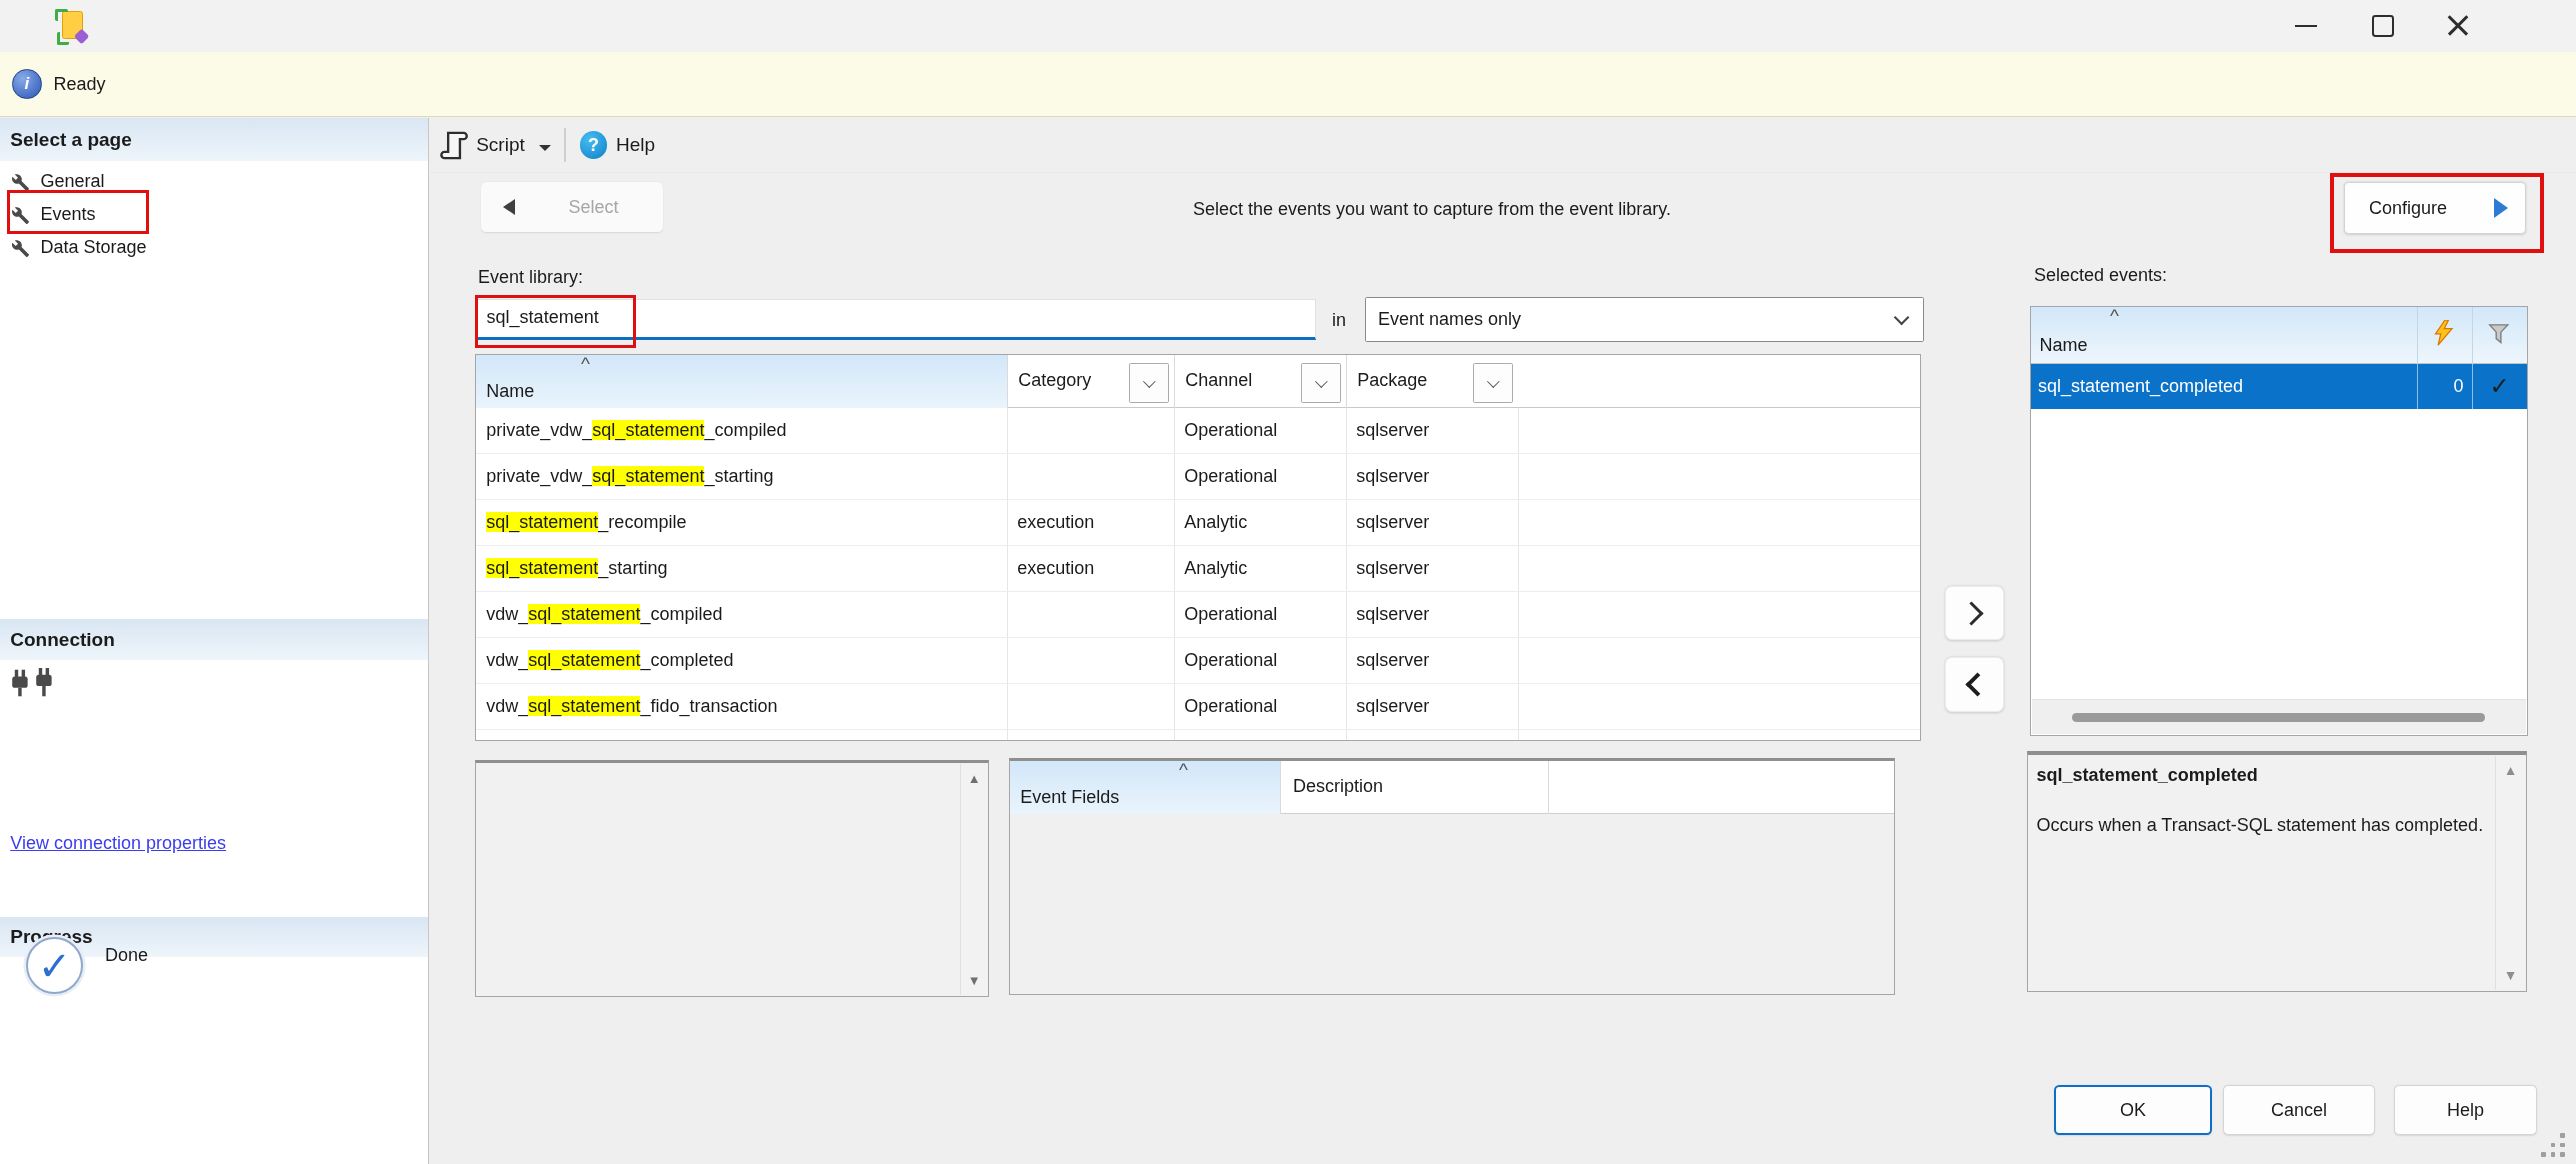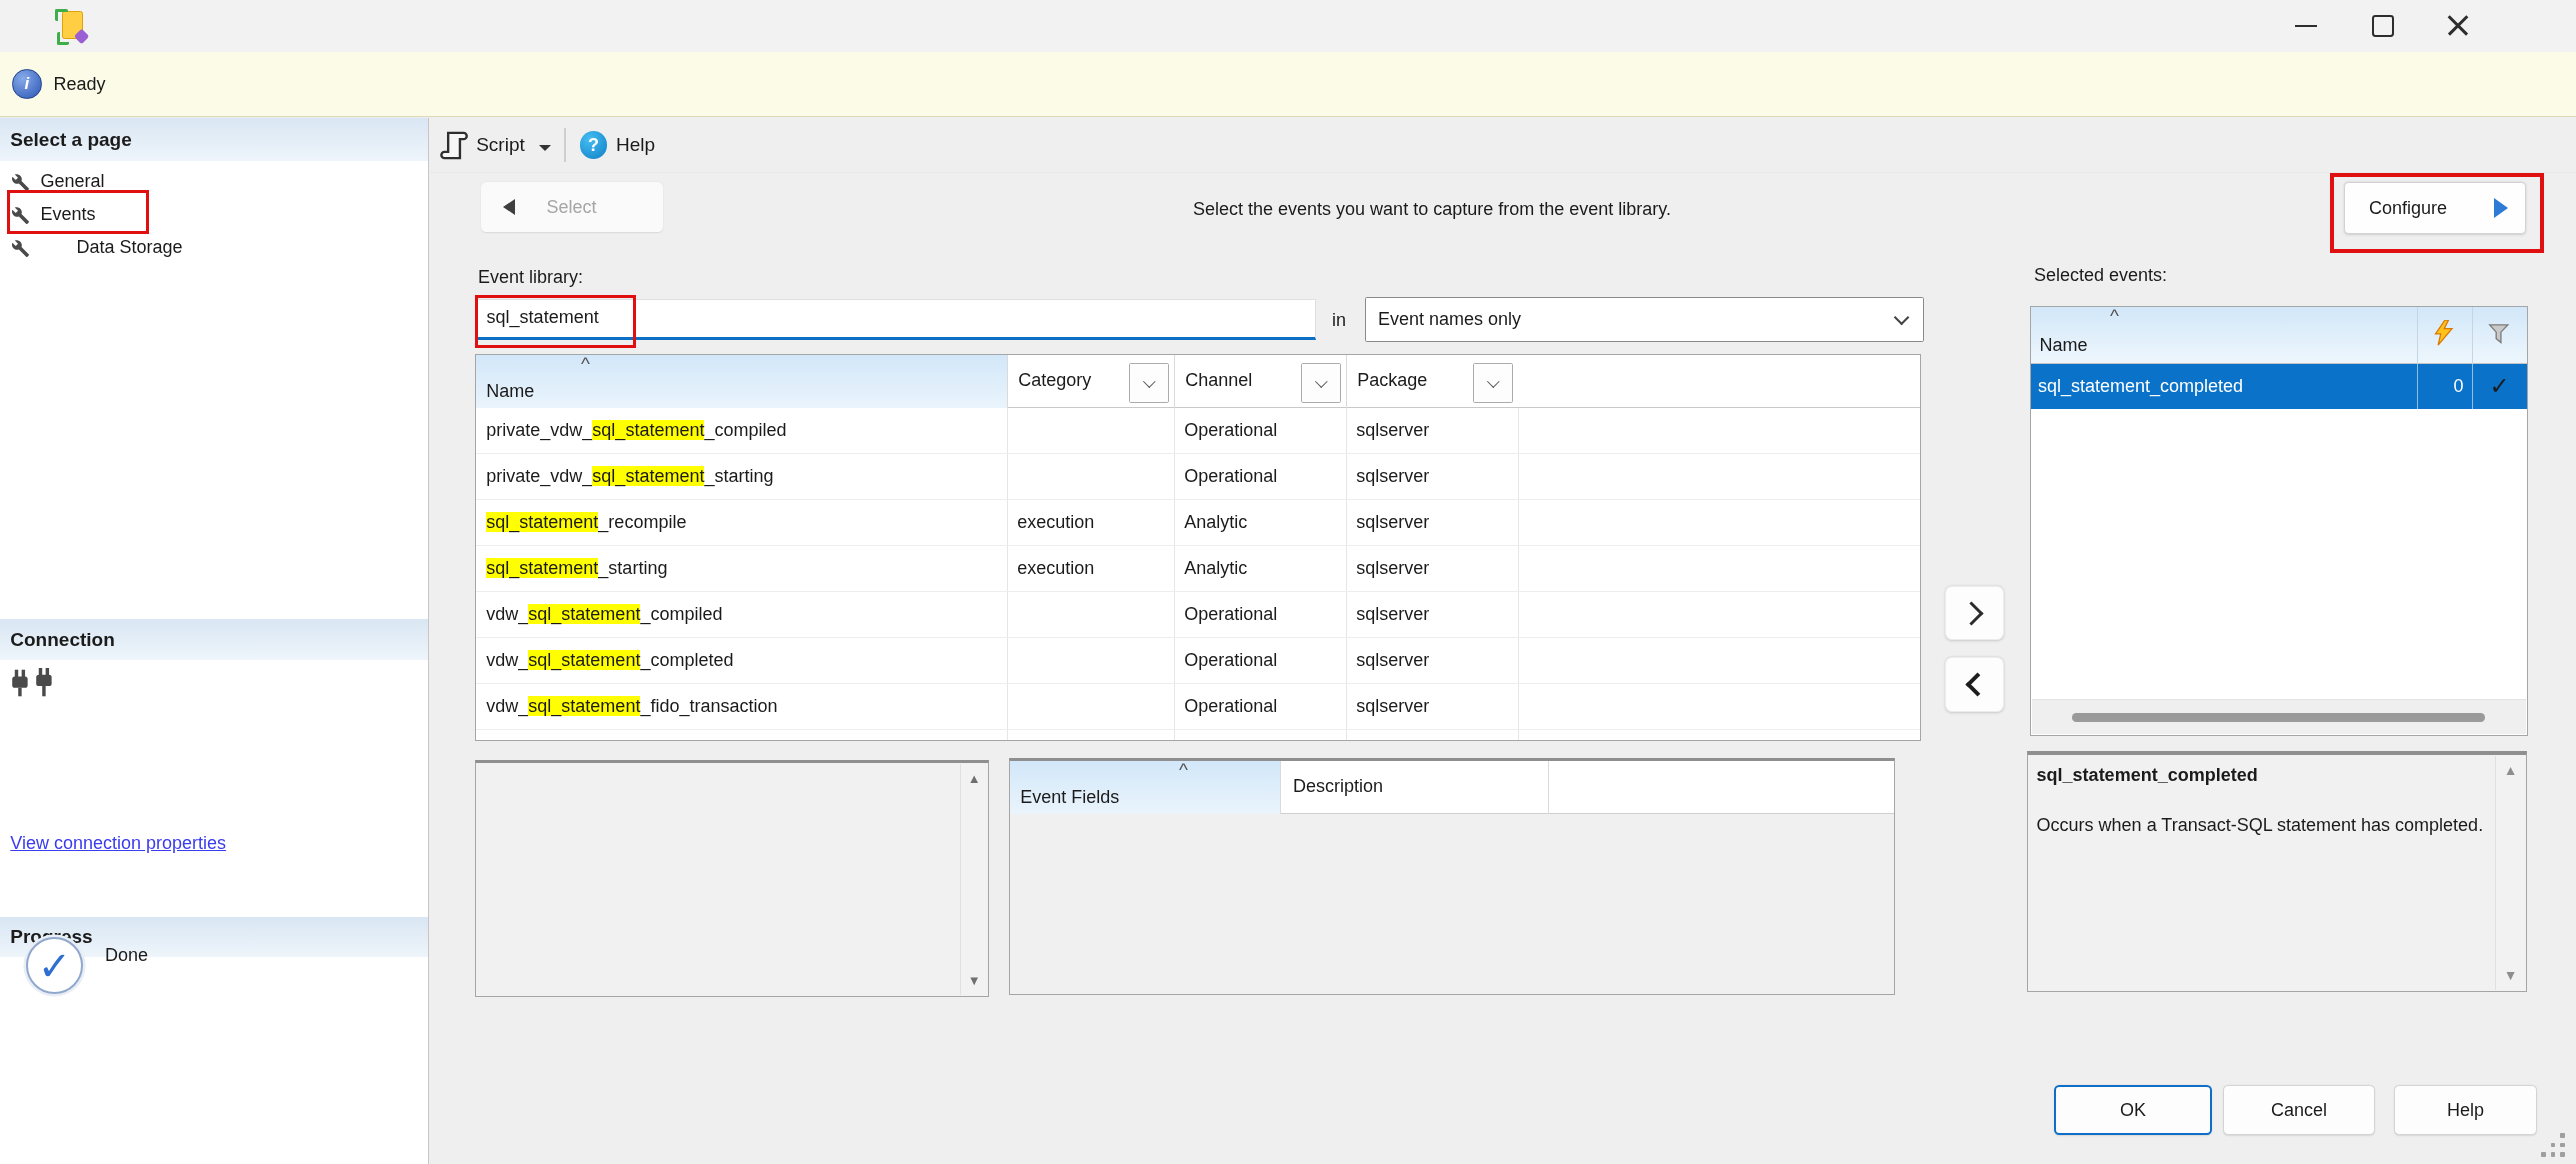--- a/index.html
+++ b/index.html
@@ -30,21 +30,21 @@
 
   
   #sidebar{position:absolute;left:0;top:118px;width:428px;height:1046px;background:#ffffff;border-right:1.7px solid #c6c6c6;}
   .side-hdr{position:absolute;left:0;width:428px;background:linear-gradient(180deg,#d9e6f3,#eef5fb);font-weight:bold;font-size:19px;
     padding-left:10.3px;box-sizing:border-box;display:flex;align-items:center;}
   #hdr-pages{top:0;height:43px;text-align:right;}
   #hdr-conn{top:501px;height:41px;}
   #hdr-progress{top:799px;height:40px;}
   .side-item{position:absolute;left:6.9px;width:370px;height:33px;display:flex;align-items:center;cursor:default;}
   .side-item .wrench{width:24px;height:24px;margin-right:9.5px;flex:none;}
-  #it-general{top:47px;} #it-events{top:80px;} #it-storage{top:113px;gap:36px;} #it-advanced{top:145px;}
+  #it-general{top:47px;} #it-events{top:80px;} #it-storage{top:113px;} #it-advanced{top:145px;}
   .red-box{position:absolute;border:3.4px solid #e01010;background:transparent;z-index:6;pointer-events:none;}
   #annot-events{left:6.9px;top:72px;width:136px;height:38px;}
   #conn-icon{position:absolute;left:12px;top:550px;width:45px;height:36px;}
   #conn-link{position:absolute;left:10.3px;top:715px;color:#3b3bf0;text-decoration:underline;cursor:pointer;}
   #done-icon{position:absolute;left:26px;top:819px;width:53px;height:53px;border-radius:50%;background:#fff;border:2.6px solid #8fa8cc;
     box-shadow:0 0 0 2.6px #e9eef6;display:flex;align-items:center;justify-content:center;color:#2f6fd0;font-size:40px;font-weight:bold;}
   #done-label{position:absolute;left:105px;top:827px;}
 
   
   #toolbar{position:absolute;left:430px;top:118px;width:2146px;height:55px;display:flex;align-items:center;padding-left:10.3px;box-sizing:border-box;border-bottom:0.9px solid #e9e9e9;}
@@ -53,21 +53,21 @@
   .tri-down{width:0;height:0;border-left:6px solid transparent;border-right:6px solid transparent;border-top:6.9px solid #333;margin:5.2px 0 0 13.8px;}
   #tb-sep{width:1.7px;height:34px;background:#cfcfcf;margin:0 13.8px;}
   #help-icon{width:27.5px;height:27.5px;border-radius:50%;background:radial-gradient(circle at 35% 30%,#45bdf2,#0f7fc5);color:#fff;font-weight:bold;
     font-size:18px;display:flex;align-items:center;justify-content:center;margin-right:8.6px;}
   #help-label{font-size:19px;}
 
   
   #select-btn{position:absolute;left:481px;top:182px;width:182px;height:50px;background:#fafafa;border-radius:5.2px;
     box-shadow:0 0.9px 1.7px rgba(0,0,0,.10);display:flex;align-items:center;padding-left:22.4px;box-sizing:border-box;}
   .tri-left{width:0;height:0;border-top:8.6px solid transparent;border-bottom:8.6px solid transparent;border-right:12px solid #3f3f3f;}
-  #select-label{color:#a6a6a6;margin-left:31px;}
+  #select-label{color:#a6a6a6;margin-left:53px;}
   #instruction{position:absolute;left:1193px;top:199px;}
   #annot-configure{left:2330px;top:173px;width:206px;height:72px;border-width:4.3px;}
   #configure-btn{position:absolute;left:2344px;top:182px;width:182px;height:52px;background:#fefefe;border:0.9px solid #d2d2d2;border-radius:4.3px;
     box-shadow:0 0.9px 2.6px rgba(0,0,0,.14);display:flex;align-items:center;justify-content:space-between;padding:0 17px 0 24px;box-sizing:border-box;}
   .tri-right{width:0;height:0;border-top:10.3px solid transparent;border-bottom:10.3px solid transparent;border-left:14.6px solid #2e7bd6;}
 
   #evlib-label{position:absolute;left:478px;top:267px;}
   #search-input{position:absolute;left:477px;top:299px;width:839px;height:41px;box-sizing:border-box;border:0.9px solid #e0e0e0;
     border-bottom:3.4px solid #0b6fc4;background:#fff;font:18px "Liberation Sans","DejaVu Sans",sans-serif;color:#1b1b1b;padding:0 0 1.7px 8.6px;outline:none;}
   #annot-search{left:475px;top:295px;width:155px;height:47px;}

